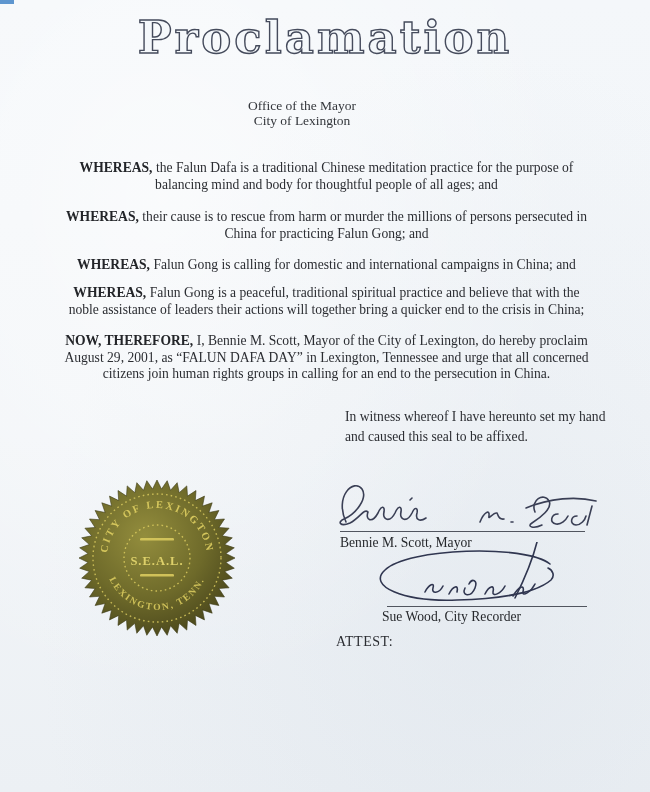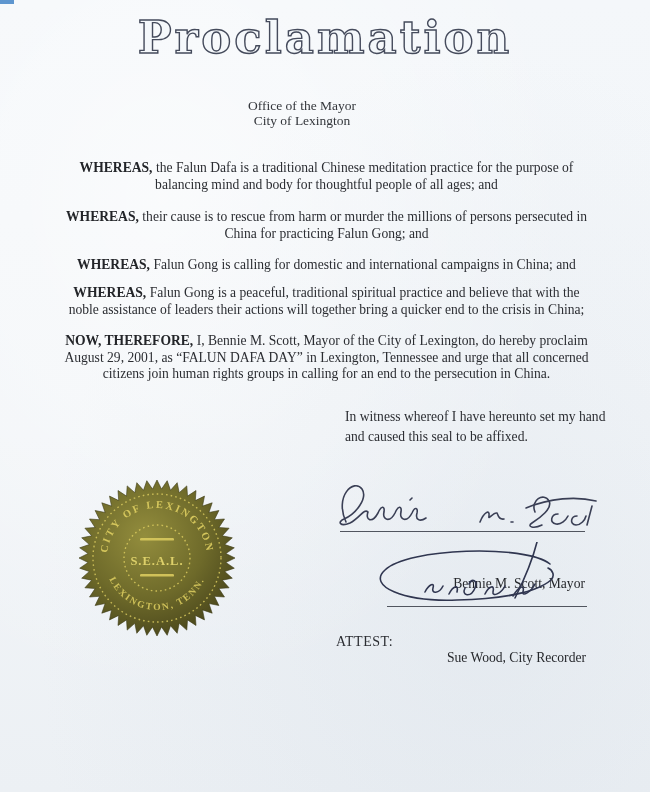--- a/index.html
+++ b/index.html
@@ -37,24 +37,24 @@
   .p1{top:160px}.p2{top:209px}.p3{top:257px}.p4{top:285px}.p5{top:333px}
   .witness{
     position:absolute;left:345px;top:407px;width:276px;margin:0;
     font-size:13.6px;line-height:20px;color:#2b2d32;
   }
   .sig-svg{position:absolute;}
   .sig-line{position:absolute;border-top:1.5px solid #51555f;height:0;}
   .mayor-line{left:340px;top:531px;width:245px;}
   .attest-line{left:387px;top:606px;width:200px;}
   .typed-name{
-    position:absolute;text-align:right;font-size:13.6px;color:#26282c;margin-top:41px;
+    position:absolute;text-align:left;font-size:13.6px;color:#26282c;
   }
   .mayor-name{left:340px;top:535px;width:245px;}
-  .recorder-name{left:368px;top:609px;width:218px;}
+  .recorder-name{left:382px;top:609px;width:218px;}
   .attest-label{
     position:absolute;left:336px;top:590px;font-size:14px;letter-spacing:.5px;color:#2b2d32;margin-top:44px;
   }
   .seal{position:absolute;left:77px;top:478px;width:160px;height:160px;}
   svg text{font-family:"Liberation Serif", serif;}
 </style>
 </head>
 <body>
 
 <div class="page">

